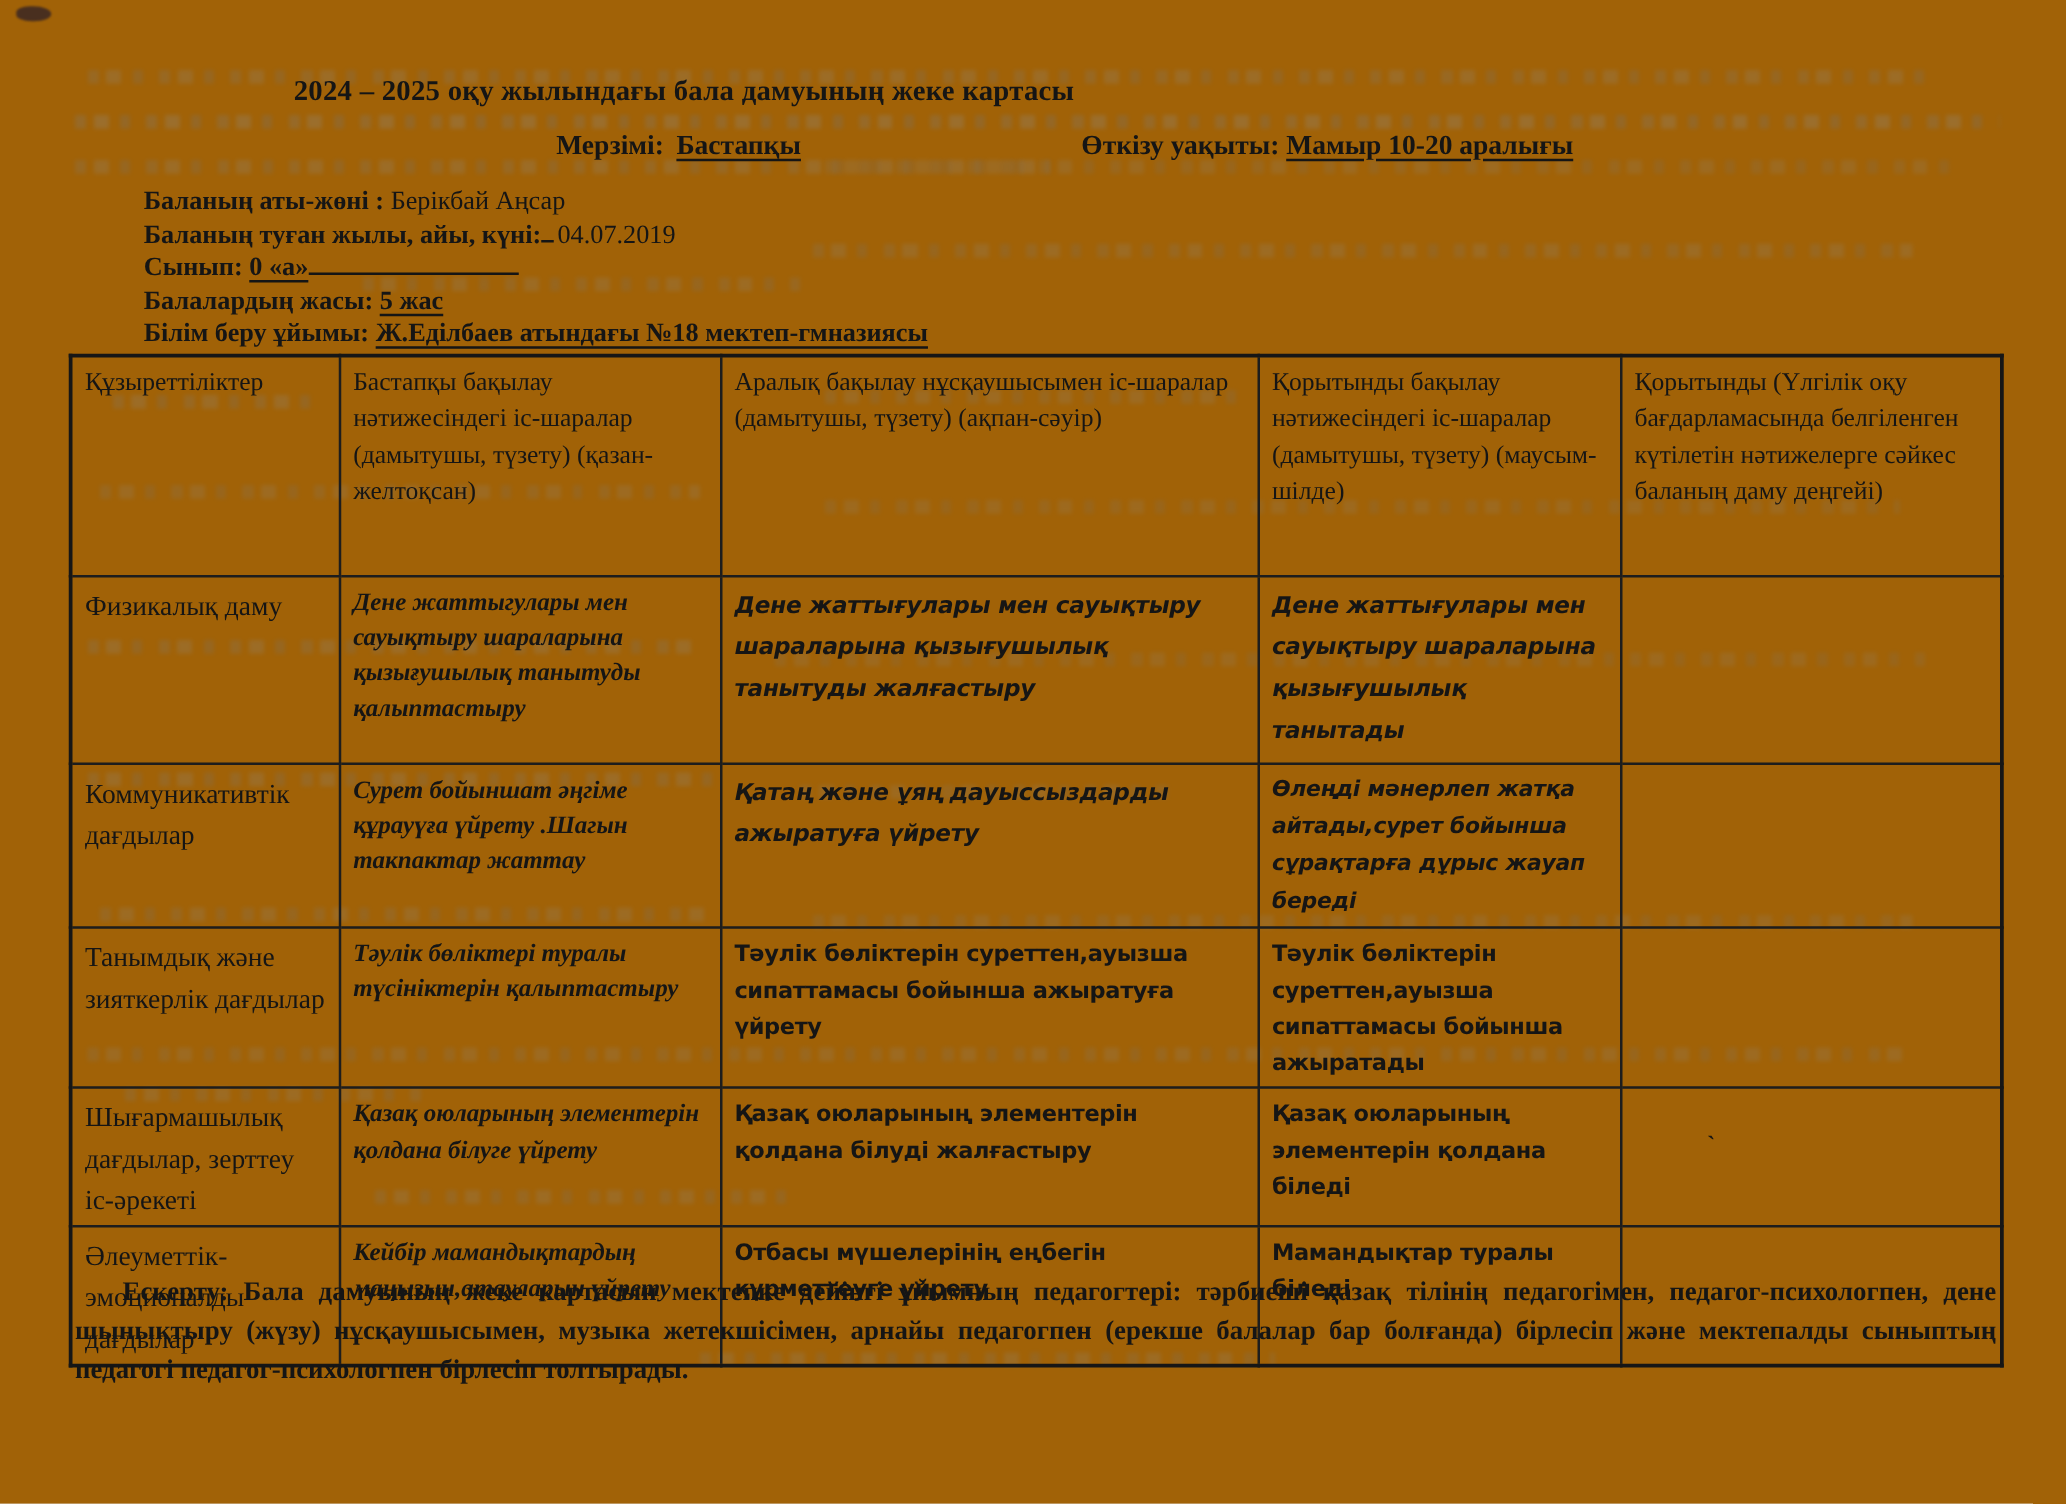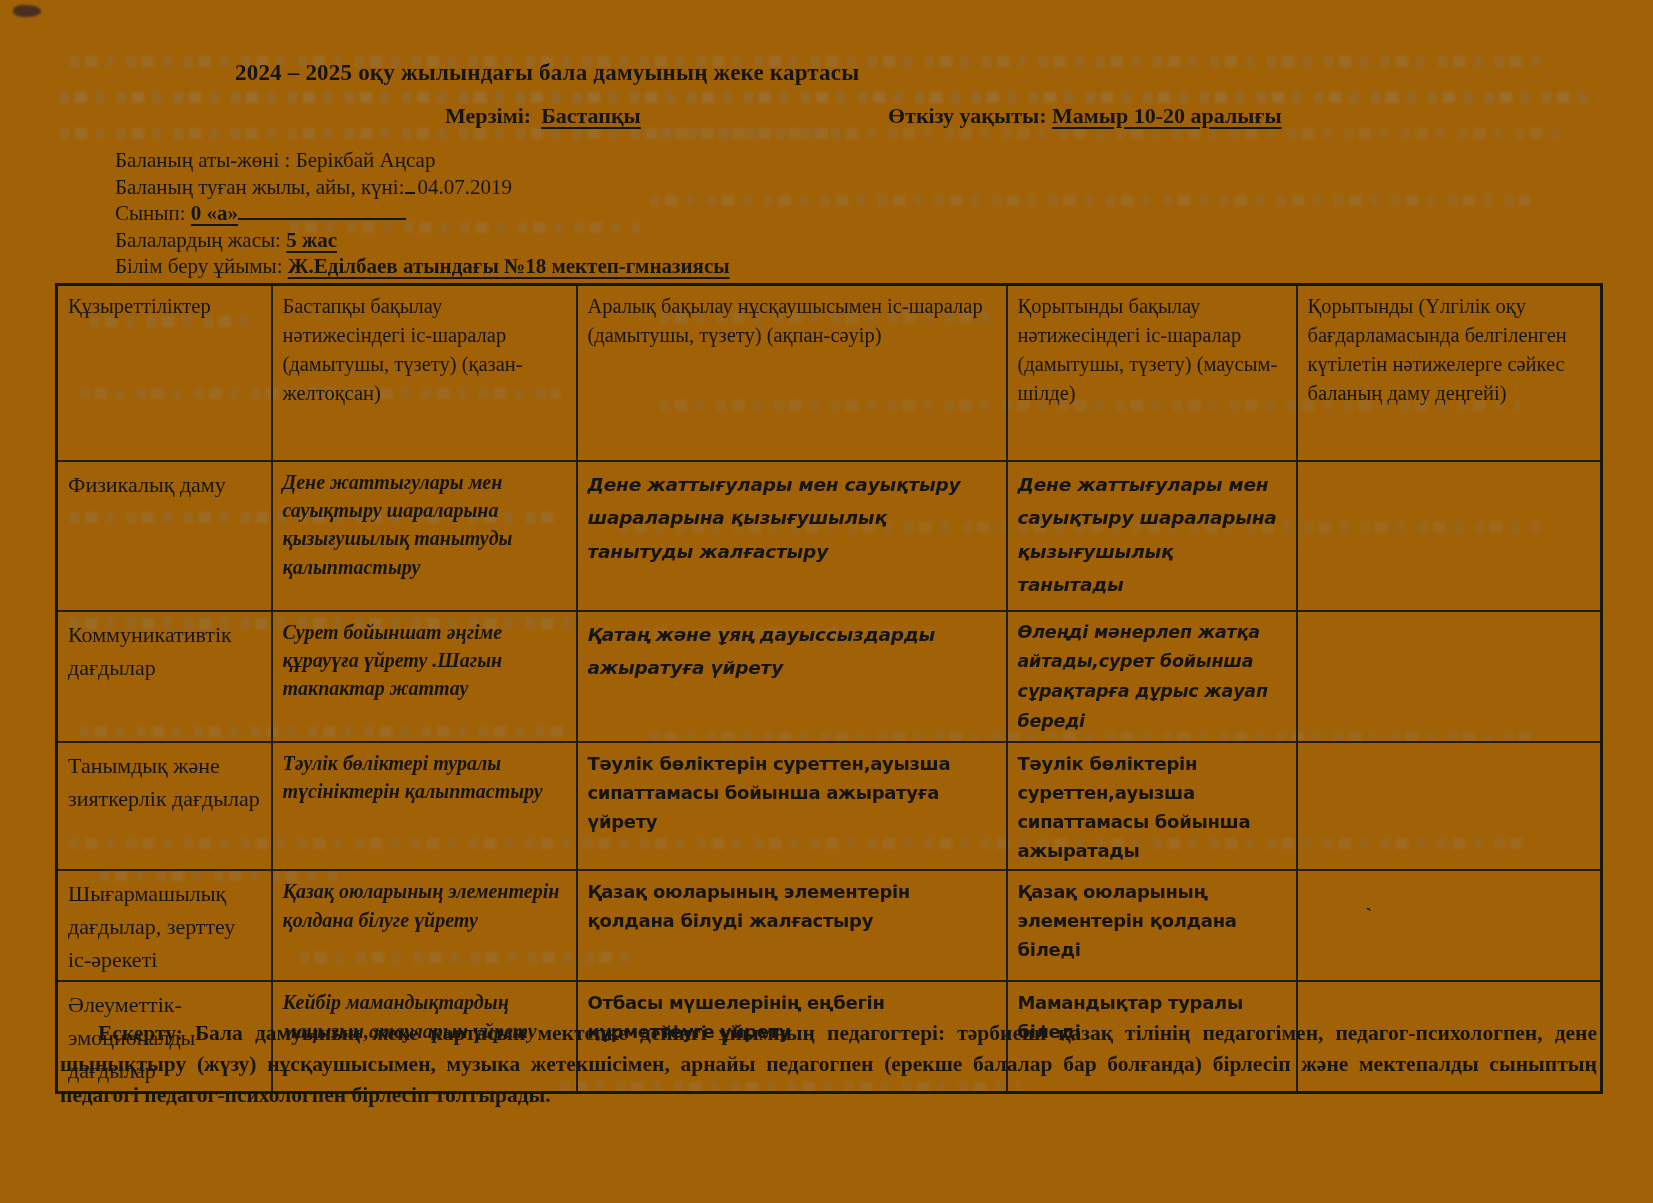--- a/index.html
+++ b/index.html
@@ -23,27 +23,27 @@
     background:#342326;border-radius:45% 60% 55% 50%;
     filter:blur(1px);opacity:.8;
   }
   
   .title{
     position:absolute;left:235px;top:60px;
     font-size:23px;font-weight:bold;letter-spacing:.2px;white-space:nowrap;
   }
   .subline{position:absolute;top:103px;left:0;width:100%;font-size:22px;font-weight:bold;}
   .term{position:absolute;left:445px;top:0;white-space:nowrap;}
-  .timing{position:absolute;left:888px;top:0;white-space:nowrap;}
+  .timing{position:absolute;left:865px;top:0;white-space:nowrap;}
   .u{text-decoration:underline;text-decoration-thickness:2px;text-underline-offset:4px;}
   .u-pad{padding-right:14px;}
   .gap{display:inline-block;width:10px;}
 
   .info{position:absolute;left:115px;top:147px;font-size:21px;line-height:26.5px;}
-  .info .lbl{font-weight:normal;}
+  .info .lbl{font-weight:bold;}
   .info .val{font-weight:normal;}
   .info .valb{font-weight:bold;}
   .u-ext{display:inline-block;width:168px;border-bottom:2.5px solid #151515;height:14px;}
   .u-dash{display:inline-block;width:10px;border-bottom:2px solid #151515;height:14px;margin-right:3px;}
 
   
   table.grid{
     position:absolute;left:55px;top:283px;
     width:1545px;border-collapse:collapse;table-layout:fixed;
     border:3px solid #161616;

